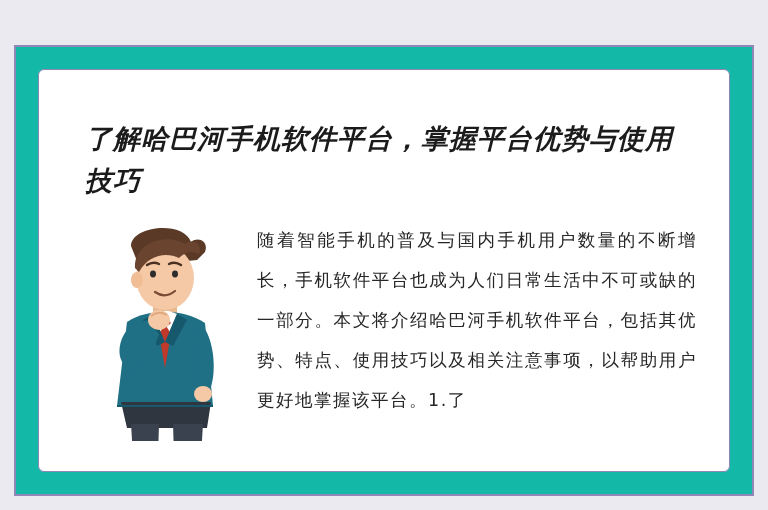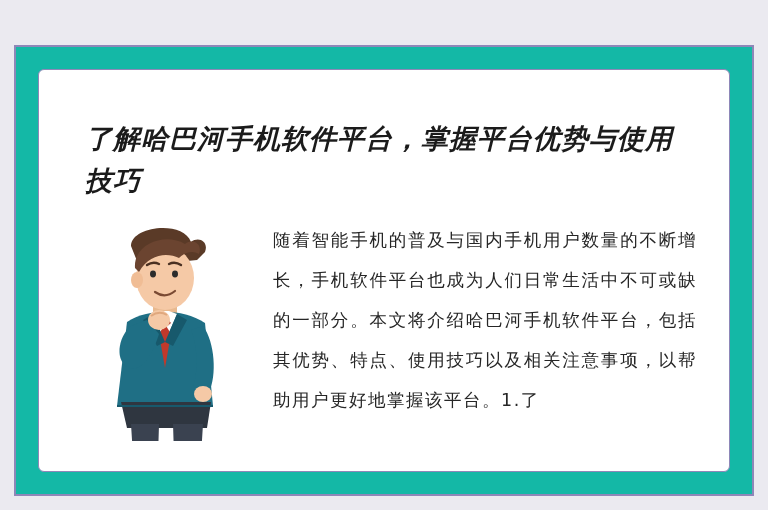--- a/index.html
+++ b/index.html
@@ -71,21 +71,21 @@
   }
   .illustration {
     position: absolute;
     left: 18px;
     top: 0px;
     width: 160px;
     height: 300px;
   }
   .paragraph {
     position: absolute;
-    left: 204px;
+    left: 188px;
     top: 4px;
     right: 2px;
     font-family: "DejaVu Sans", sans-serif;
     font-size: 17.5px;
     line-height: 40px;
     color: #262626;
     letter-spacing: 1.5px;
     text-align: justify;
     text-justify: inter-character;
     white-space: pre-wrap;

